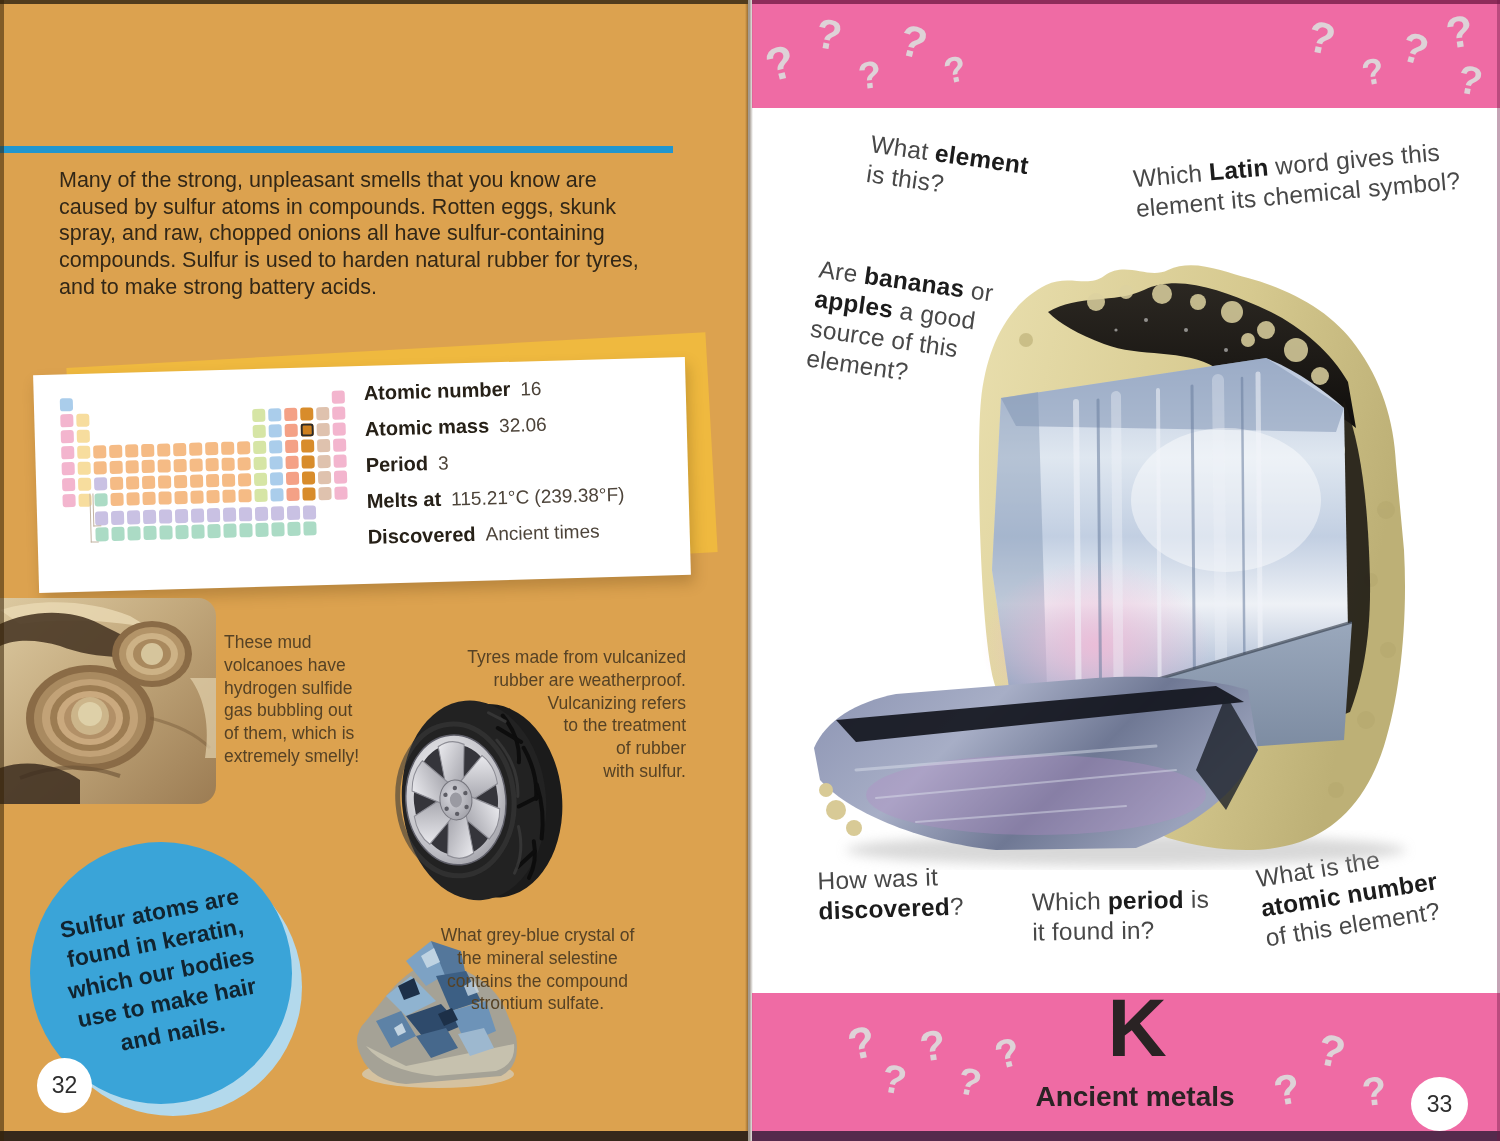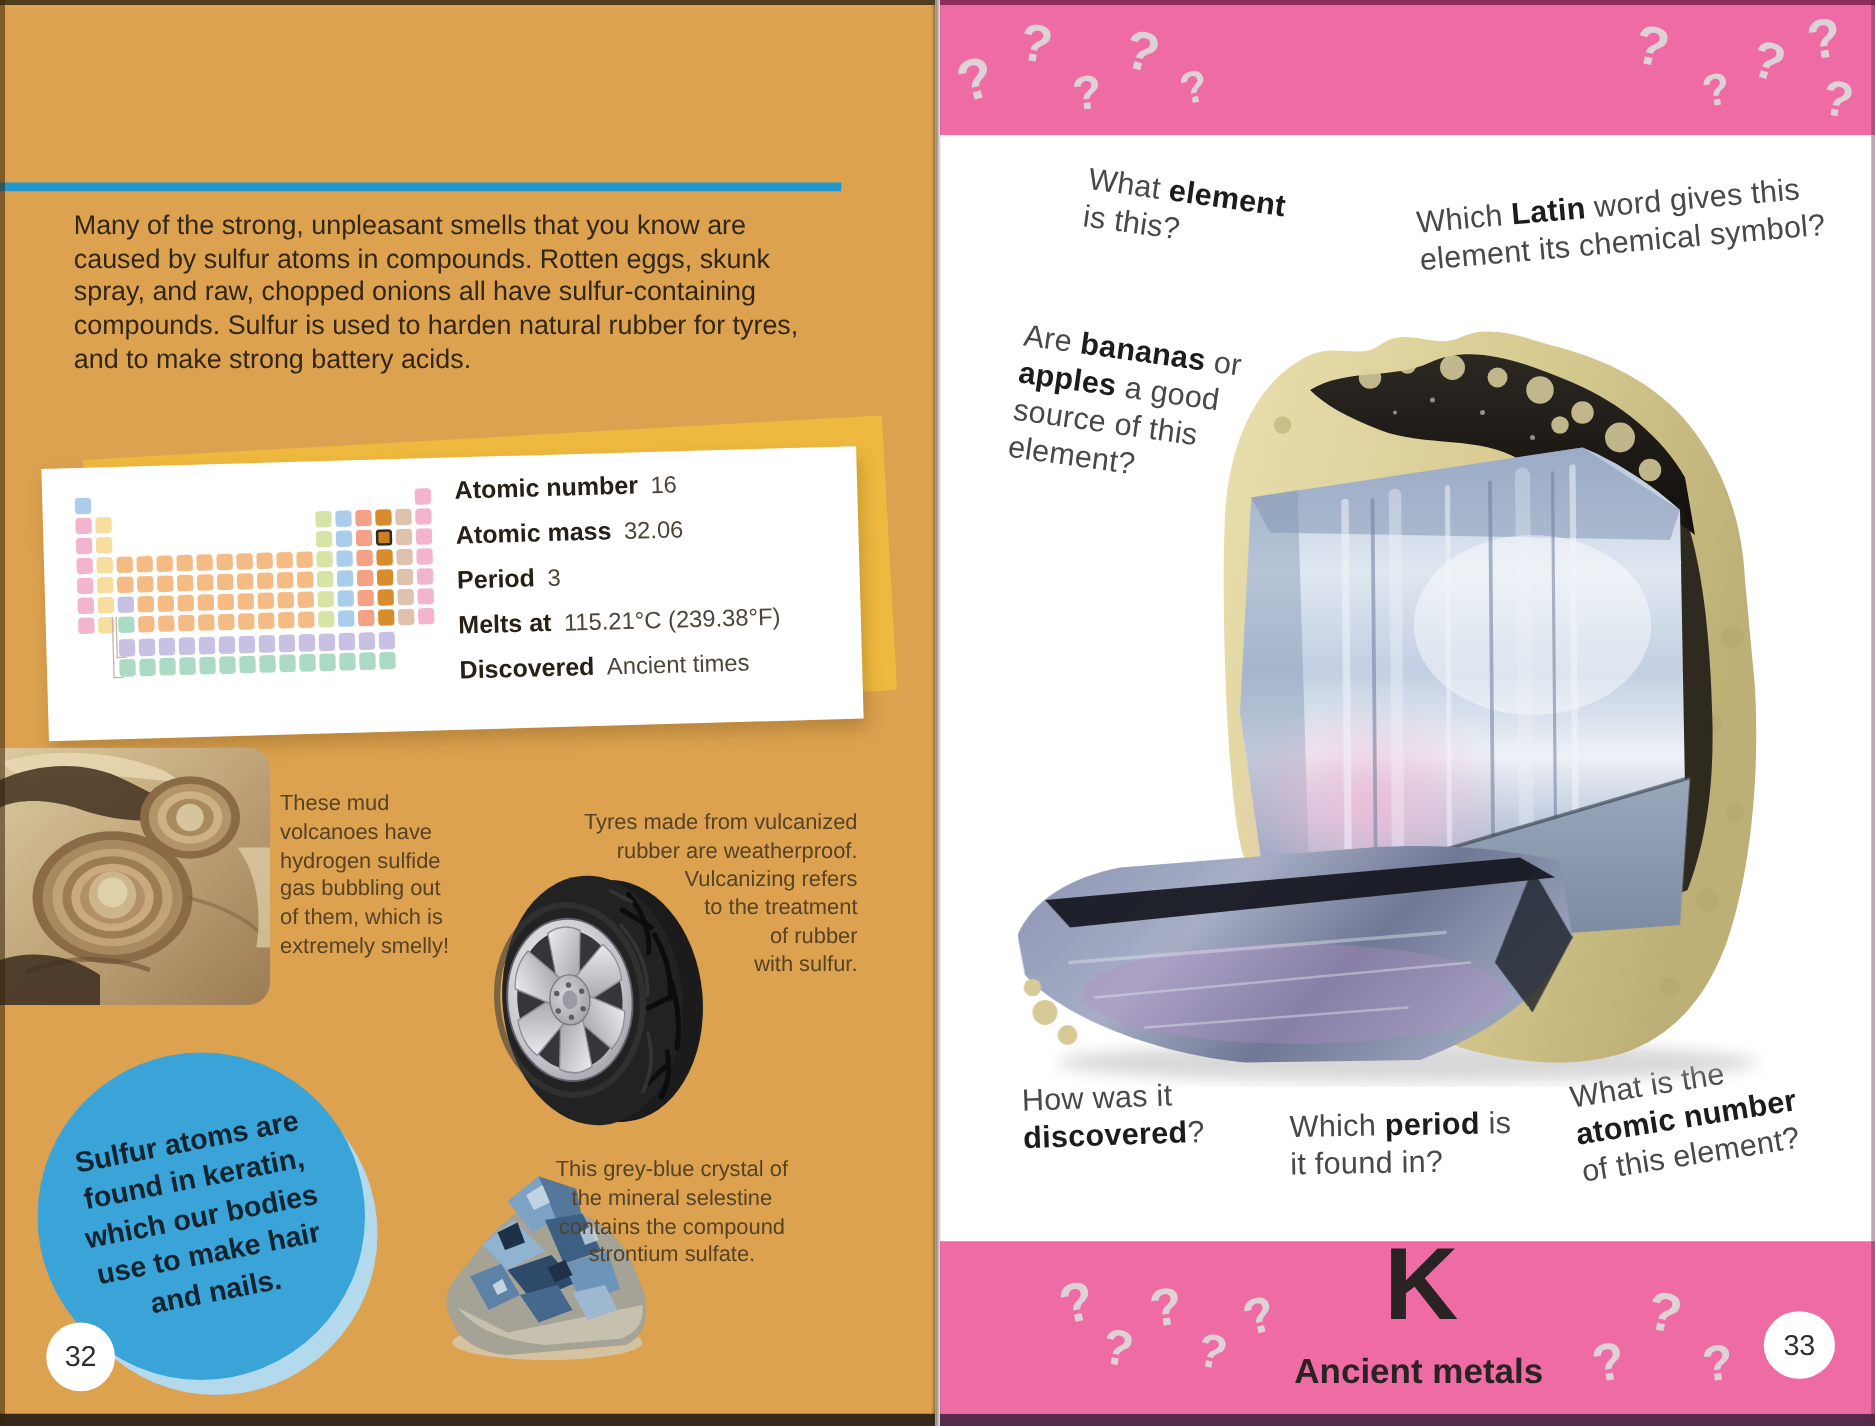--- a/index.html
+++ b/index.html
@@ -67,21 +67,21 @@
   .q3{left:60px;top:266px;transform:rotate(8deg);}
   .q4{left:66px;top:864px;transform:rotate(-2deg);}
   .q5{left:280px;top:886px;transform:rotate(-1deg);}
   .q6{left:508px;top:850px;transform:rotate(-9deg);}
   .mineral{position:absolute;left:44px;top:250px;width:650px;height:628px;}
   .footer{position:absolute;left:0;top:993px;width:748px;height:138px;background:#ef6ba4;}
   .footer-symbol{position:absolute;left:385px;top:-6px;transform:translateX(-50%);
     font-size:82px;font-weight:800;color:#2a2324;line-height:1;}
   .footer-category{position:absolute;left:383px;top:88px;transform:translateX(-50%);
     font-size:28px;font-weight:700;color:#2a2324;white-space:nowrap;}
-  .pagenum.right-num{left:659px;top:56px;width:57px;height:54px;}
+  .pagenum.right-num{left:659px;top:84px;width:57px;height:54px;}
 </style>
 </head>
 <body>
 
 <div class="spread">
 
   <div class="page left">
     <div class="rule"></div>
     <div class="intro">Many of the strong, unpleasant smells that you know are
 caused by sulfur atoms in compounds. Rotten eggs, skunk
@@ -438,21 +438,21 @@
         <polygon points="30,105 55,95 70,120 45,132" fill="#5d82a6"></polygon>
         <polygon points="70,120 100,112 112,132 85,142" fill="#46688c"></polygon>
         <polygon points="112,118 138,112 148,132 124,140" fill="#9db8cf"></polygon>
         <polygon points="52,70 68,62 74,78 58,84" fill="#1d3048"></polygon>
         <polygon points="92,98 106,92 112,104 98,110" fill="#1d3048"></polygon>
         <polygon points="75,40 88,32 94,46 81,52" fill="#c7d8e6" opacity=".9"></polygon>
         <polygon points="118,70 128,64 133,76 122,80" fill="#c7d8e6" opacity=".8"></polygon>
         <polygon points="48,112 56,107 60,116 52,120" fill="#dce8f0" opacity=".8"></polygon>
       </svg>
     </div>
-    <div class="caption crystal-caption">This grey-blue crystal of
+    <div class="caption crystal-caption">What grey-blue crystal of
 the mineral selestine
 contains the compound
 strontium sulfate.</div>
 
     <div class="pagenum left-num">32</div>
   </div>
 
   <div class="page right">
     <div class="banner" id="banner">
     <span class="qm" style="left: 14px; top: 36px; font-size: 46px; transform: rotate(-14deg);">?</span>

